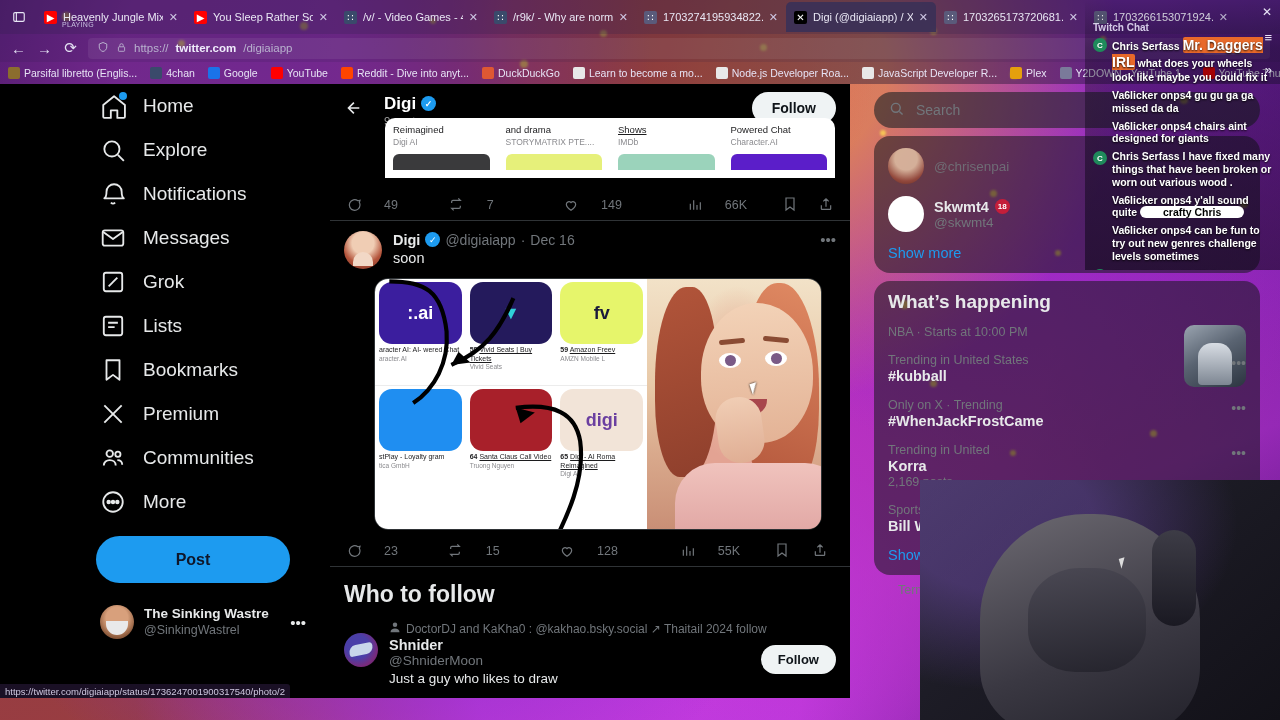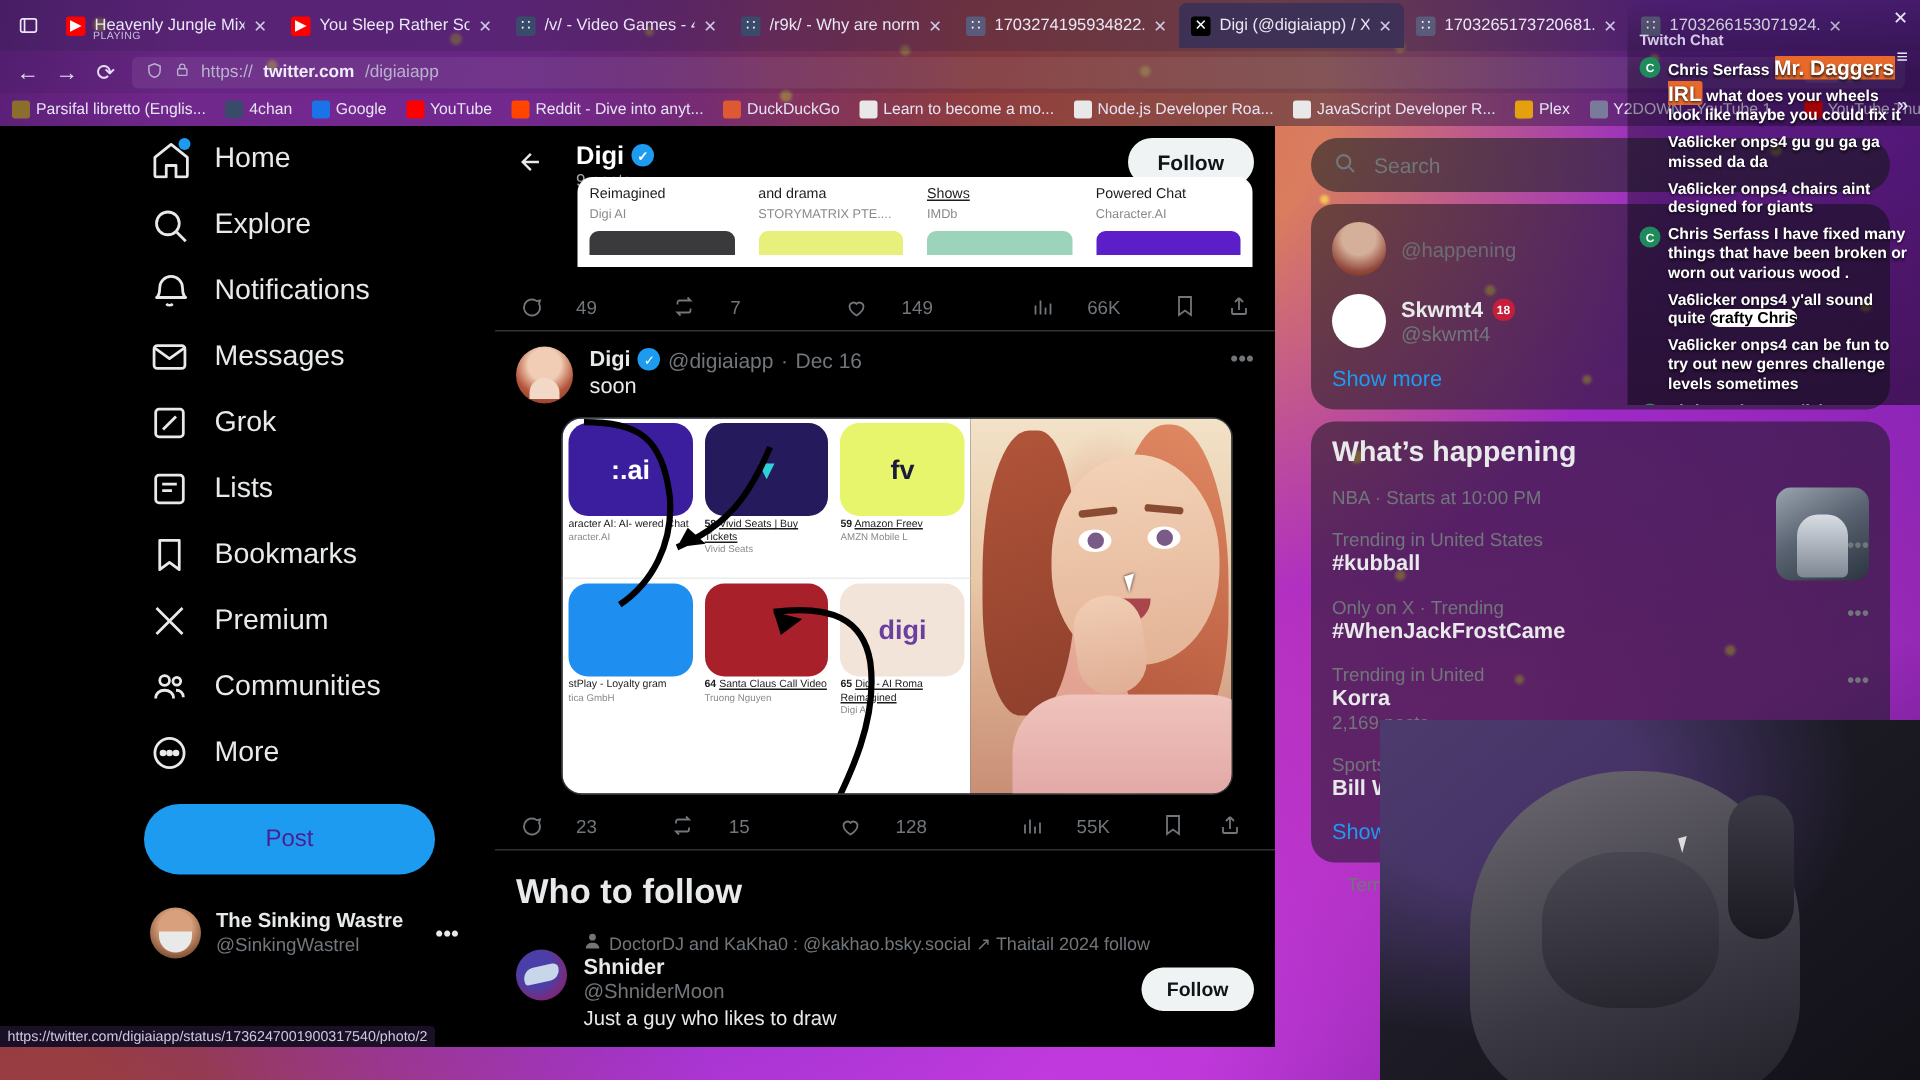--- a/index.html
+++ b/index.html
@@ -77,21 +77,21 @@
   .x-right{ position:absolute; left:850px; top:0; width:430px; height:614px; }
 
   
   .navitem { display:flex; align-items:center; gap:17px; padding:9px 0 9px 100px; color:#e7e9ea; }
   .navitem .lbl { font-size:19px; }
   .nav-ic { width:26px; height:26px; flex:none; position:relative; color:#e7e9ea; }
   .nav-ic svg { width:26px; height:26px; display:block; }
   .dot { position:absolute; right:-1px; top:-1px; width:8px; height:8px; border-radius:50%; background:#1d9bf0; }
   .postbtn {
     margin:12px 0 0 96px; width:194px; height:47px; border-radius:24px;
-    background:#1d9bf0; color:#4c1d95; font-size:16px; font-weight:normal;
+    background:#1d9bf0; color:#0f172a; font-size:16px; font-weight:bold;
     display:flex; align-items:center; justify-content:center;
   }
   .acct { display:flex; align-items:center; gap:10px; margin:22px 0 0 100px; }
   .acct .av { width:34px; height:34px; border-radius:50%; flex:none;
     background: radial-gradient(circle at 50% 38%, #d8a07c 0 40%, #8c5a3c 72%, #5d3a26 100%); position:relative; overflow:hidden; }
   .acct .av:after { content:""; position:absolute; left:6px; top:16px; width:22px; height:14px;
     background:#e9e9ea; border-radius:0 0 11px 11px; }
   .acct .nm { font-size:13.5px; font-weight:bold; color:#e7e9ea; line-height:1.25; }
   .acct .hn { font-size:12.5px; color:#71767b; line-height:1.25; }
   .acct .dots { margin-left:auto; margin-right:24px; color:#e7e9ea; font-size:15px; }
@@ -214,21 +214,21 @@
      padding:22px 8px 0 8px; overflow:hidden; }
   .chat-title { font-size:10px; color:#efeaff; font-weight:bold; opacity:.85; }
   .cmsg { display:flex; gap:5px; margin-bottom:5px; }
   .cav { width:14px; height:14px; border-radius:50%; background:#1f8a5b; color:#fff; font-size:8px;
      display:flex; align-items:center; justify-content:center; font-weight:bold; flex:none; margin-top:1px; }
   .cav.ghost { background:transparent; }
   .ctxt { font-size:10.5px; line-height:1.22; color:#fff; font-weight:bold;
      text-shadow:0 1px 2px rgba(0,0,0,.9); }
   .cuser { color:#fff; }
   .cbadge { background:#e8692a; color:#fff; font-size:14px; padding:0 0; border-radius:2px; font-weight:bold; }
-  .chl { background:#fff; color:#000; text-shadow:none; border-radius:9px; padding:0 0; }
+  .chl { background:#fff; color:#000; text-shadow:none; border-radius:9px; padding:0 23px; }
 
   
   .vid-ov { position:absolute; right:0; bottom:0; width:360px; height:240px; overflow:hidden;
      background: linear-gradient(140deg,#2b2a33 0%,#1d1c26 40%,#121118 100%); }
   .vid-ov .hood { position:absolute; left:60px; top:34px; width:220px; height:220px;
      border-radius:48% 48% 30% 30%; background: linear-gradient(160deg,#6d6a72,#3a3842 60%,#22212a); }
   .vid-ov .visor { position:absolute; left:108px; top:88px; width:118px; height:104px;
      border-radius:44% 44% 40% 40%; background: linear-gradient(170deg,#4b4954,#24232c); }
   .vid-ov .hp { position:absolute; left:232px; top:50px; width:44px; height:96px; border-radius:22px;
      background: linear-gradient(180deg,#3d3c46,#1a1922); }
@@ -782,21 +782,21 @@
                 <path d="M13 13l4 4"></path>
               </svg>
           </span>
           <span>Search</span>
         </div>
 
         <div class="rbox">
           <div class="sugg" style="opacity:.85;margin-top:-4px">
             <div class="sav a"></div>
             <div>
-                <div class="hn">@happening</div>
+                <div class="hn">@chrisenpai</div>
               </div>
           </div>
           <div class="sugg">
             <div class="sav b"></div>
             <div>
               <div class="nm">
                 <span>Skwmt4</span>
                 <span class="badge18">18</span>
               </div>
               <div class="hn">@skwmt4</div>

